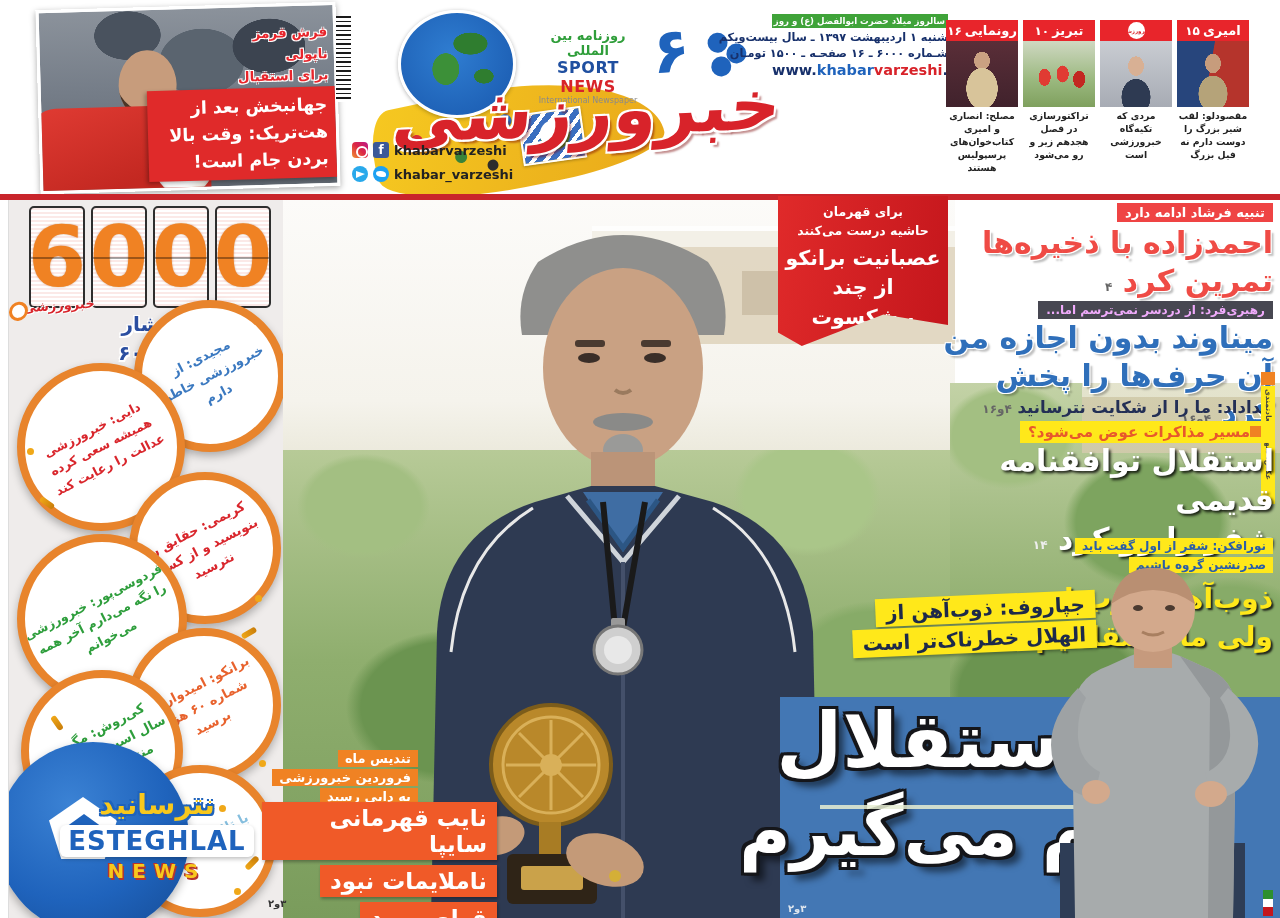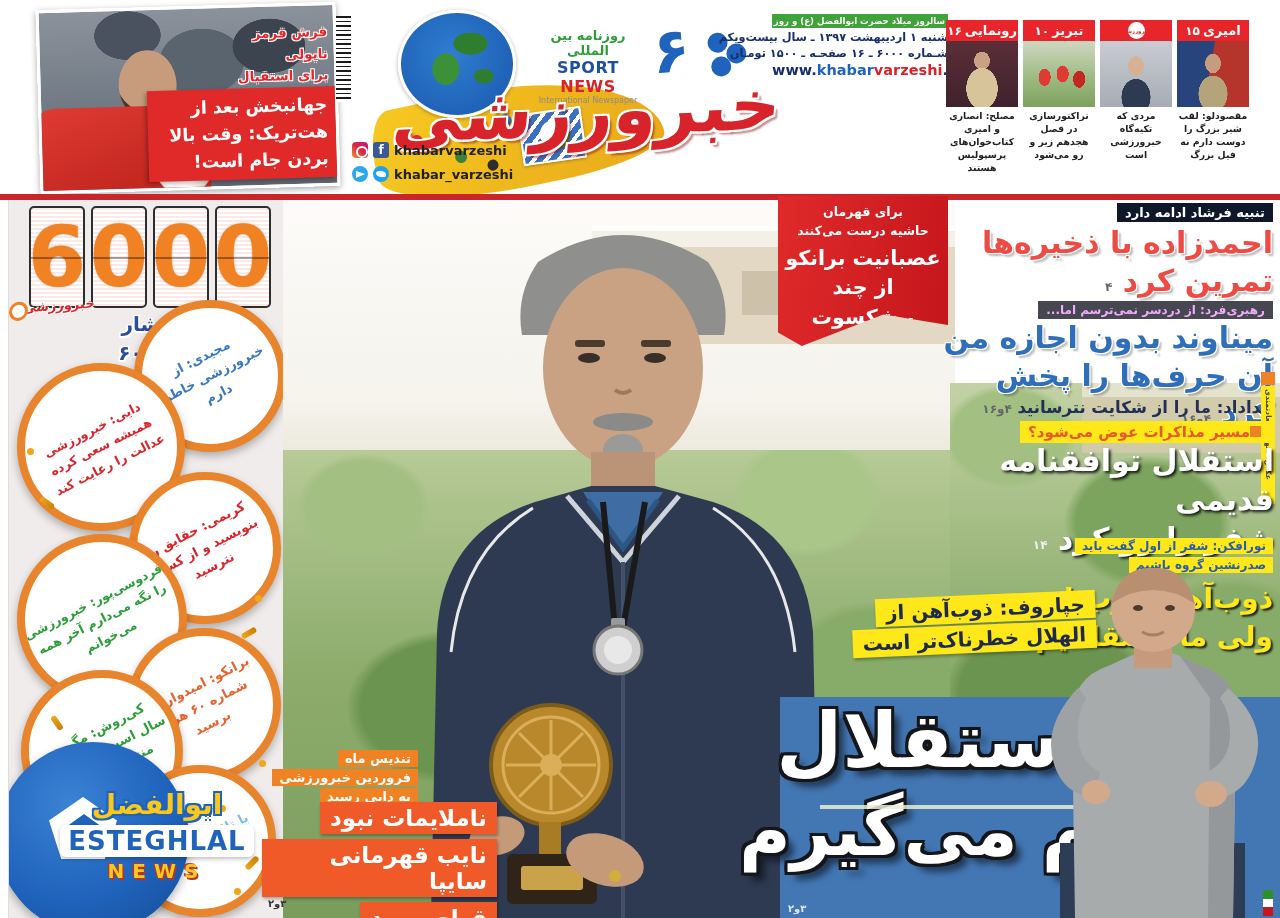--- a/index.html
+++ b/index.html
@@ -199,21 +199,21 @@
   
   .ribbon { left:778px; top:196px; width:170px; height:150px; background:linear-gradient(100deg,#e02a2a 0%, #c4161c 100%);
     clip-path:polygon(0 0,100% 0,100% 86%,62% 79%,14% 100%,0 91%);
     color:#fff; text-align:center; padding-top:7px; filter:drop-shadow(2px 3px 3px rgba(0,0,0,.35)); }
   .ribbon-kicker { font-size:12.5px; font-weight:bold; line-height:1.5; }
   .ribbon-head { font-size:20.5px; font-weight:bold; line-height:1.45; margin-top:3px; }
   .ribbon-page { font-size:9px; }
 
   
   .k-bar { position:absolute; right:7px; padding:2px 8px; font-weight:bold; white-space:nowrap; }
-  .k1 { top:203px; background:#0f172a; color:#fff; font-size:13px; }
+  .k1 { top:203px; background:#ef4444; color:#fff; font-size:13px; }
   .h1 { right:7px; top:224px; width:330px; text-align:right; color:#ef4b45; font-size:30px;
     font-weight:bold; line-height:1.25;
     text-shadow:1px 1px 0 #fff,-1px -1px 0 #fff,1px -1px 0 #fff,-1px 1px 0 #fff,3px 3px 2px rgba(0,0,0,.25); }
   .pg { font-size:12px; font-weight:bold; color:#666; text-shadow:none; }
   .k2 { top:301px; background:#474751; color:#f0abfc; font-size:12px; }
   .h2 { right:7px; top:319px; width:330px; text-align:right; color:#2f6fba; font-size:30px;
     font-weight:bold; line-height:1.25;
     text-shadow:1px 1px 0 #fff,-1px -1px 0 #fff,1px -1px 0 #fff,-1px 1px 0 #fff,3px 3px 2px rgba(0,0,0,.25); }
   .sub2 { right:7px; top:398px; text-align:right; color:#232f55; font-size:16.5px; font-weight:bold; }
   .k3 { top:421px; background:#ffe81a; color:#e8582c; font-size:15px; z-index:3; }
@@ -403,21 +403,21 @@
       <i class="cf-rib" style="left:40px;top:520px;transform:rotate(55deg);"></i>
       <i class="cf-dot" style="left:250px;top:560px;"></i>
       <i class="cf-rib" style="left:200px;top:640px;transform:rotate(20deg);"></i>
       <i class="cf-dot" style="left:225px;top:688px;"></i>
       <i class="cf-rib" style="left:235px;top:660px;transform:rotate(-45deg);"></i>
       <i class="cf-dot" style="left:210px;top:605px;"></i>
     </div>
 
     <div class="abs ball"></div>
     <div class="abs est-text">
-      <div class="est-1">ابوالفضل</div>
+      <div class="est-1">نترسانید</div>
       <div><span class="est-2">ESTEGHLAL</span></div>
       <div class="est-3">NEWS</div>
     </div>
   </div>
 
   <div class="abs scene">
     <div class="abs building"></div>
     <div class="abs trees"></div>
     <svg width="672" height="718" viewBox="0 0 672 718" style="position:absolute;left:0;top:0;">
       <path d="M255,62 Q340,8 425,62 Q448,95 441,135 L239,135 Q232,95 255,62 Z" fill="#8f8f8d"></path>
@@ -531,19 +531,19 @@
     <path d="M112,84 q11,6 22,0" stroke="#a87f60" stroke-width="3" fill="none"></path>
   </svg>
   <div class="abs flagmark"></div>
 
   <div class="abs daei-kickers">
     <span>تندیس ماه</span>
     <span>فروردین خبرورزشی</span>
     <span>به دایی رسید</span>
   </div>
   <div class="abs daei-headline">
+    <span>نایب قهرمانی سایپا</span>
     <span>ناملایمات نبود</span>
-    <span>نایب قهرمانی سایپا</span>
     <span>قطعی بود</span>
   </div>
   <div class="abs daei-page">۳و۲</div>
 
 </div>
 
 </body></html>

